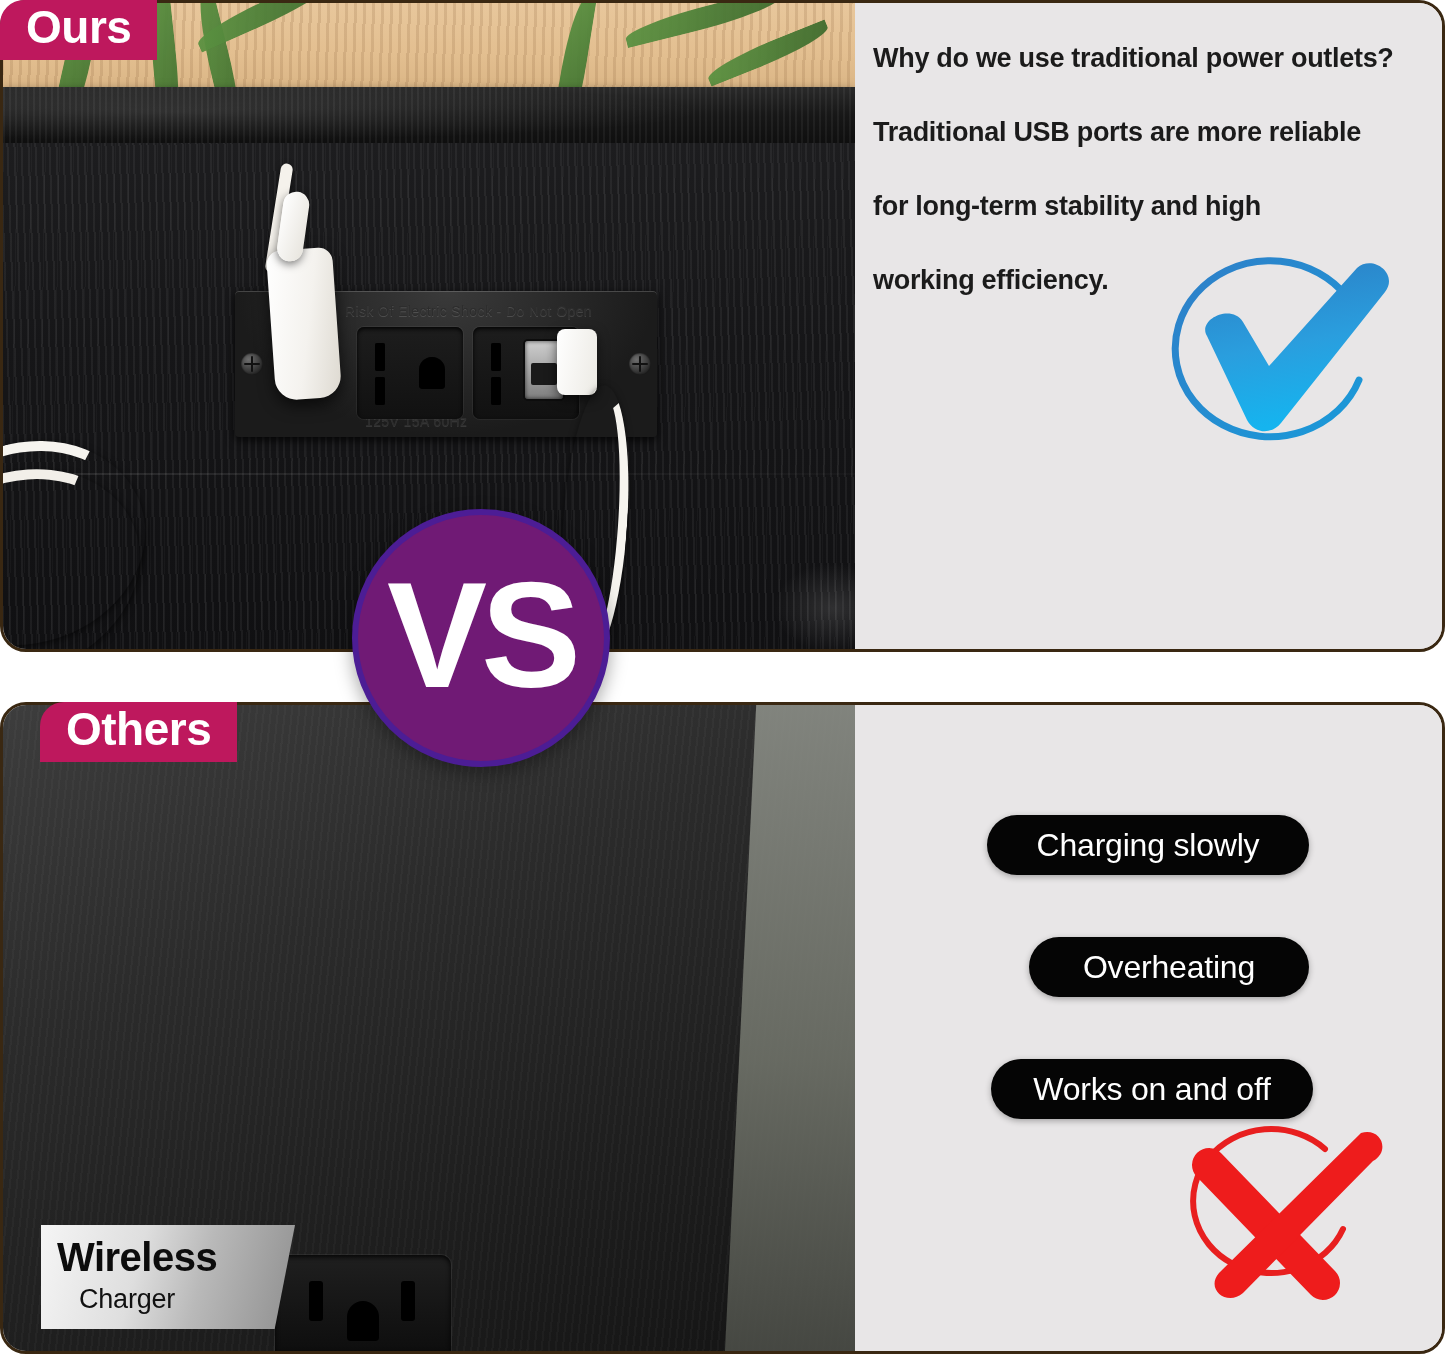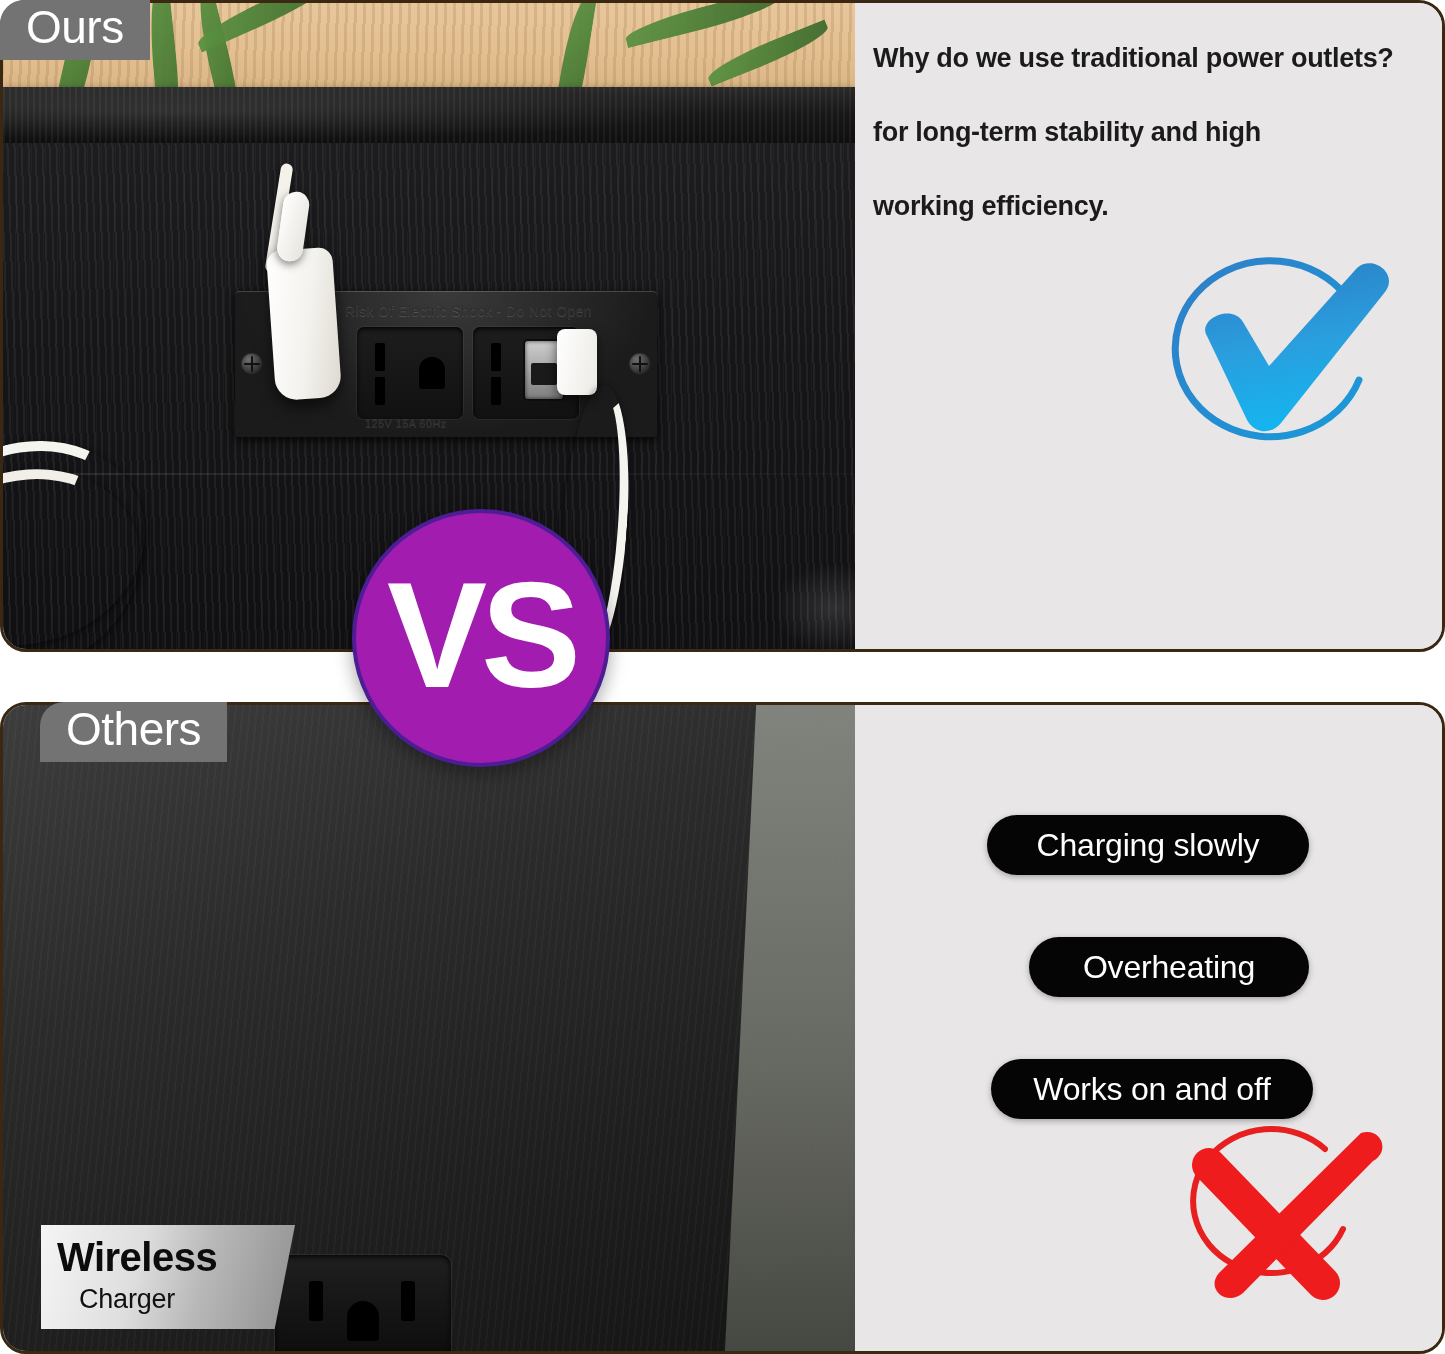--- a/index.html
+++ b/index.html
@@ -72,21 +72,21 @@
     box-shadow: inset 0 1px 0 rgba(255,255,255,.18), 0 3px 10px rgba(0,0,0,.8);
   }
   .plate-warn {
     position:absolute; left:110px; top:12px; width:300px;
     font-size:14px; letter-spacing:.4px; color:#2d2d2d;
     text-shadow: 0 1px 0 rgba(255,255,255,.14);
     white-space:nowrap; font-family:"Liberation Sans", sans-serif;
   }
   .plate-volt {
     position:absolute; left:130px; bottom:8px;
-    font-size:11px; letter-spacing:.4px; color:#2d2d2d;
+    font-size:14px; letter-spacing:.4px; color:#2d2d2d;
     text-shadow: 0 1px 0 rgba(255,255,255,.12);
   }
   .plate-screw {
     position:absolute; width:22px; height:22px; border-radius:50%;
     background: radial-gradient(circle at 35% 30%, #6e6e6e, #2b2b2b 70%);
     box-shadow: inset 0 0 2px #000;
   }
   .plate-screw:before, .plate-screw:after{
     content:""; position:absolute; left:3px; top:10px; width:16px; height:2px;
     background:#111; border-radius:1px;
@@ -213,35 +213,35 @@
     text-align: right;
   }
   #pill-0 { left:132px; top:110px; width:322px; }
   #pill-1 { left:174px; top:232px; width:280px; }
   #pill-2 { left:136px; top:354px; width:322px; }
   .cross-wrap { position:absolute; left:292px; top:420px; width:250px; height:200px; }
 
   
   .corner-label {
     position:absolute; z-index:30;
-    background:#737373; color:#ffffff;
-    font-size:46px; font-weight:normal;
+    background:#be185d; color:#ffffff;
+    font-size:46px; font-weight:bold;
     padding: 3px 26px 9px 26px;
     line-height:1.05;
     letter-spacing:-.5px;
   }
   #label-ours   { left:0px; top:0px; border-radius:24px 0 0 0; }
   #label-others { left:0px; top:702px; border-radius:24px 0 0 0;margin-left:40px; }
 
   
   #vs-badge {
     position:absolute; left:352px; top:509px; width:258px; height:258px;
     border-radius:50%; z-index:40;
-    background:#a21caf;
-    border:4px solid #4c1d95;
+    background:#701a75;
+    border:6px solid #4c1d95;
     display:flex; align-items:center; justify-content:center;
     box-shadow: 0 6px 18px rgba(0,0,0,.35);
   }
   #vs-badge span {
     color:#fff; font-size:150px; font-weight:bold;
     letter-spacing:-6px; line-height:1; margin-top:-6px;
   }
 </style>
 </head>
 <body>
@@ -288,20 +288,21 @@
       <div class="plug-white"></div>
       <div class="usb-plug-white"></div>
       <div class="cable" id="cable-1"></div>
       <div class="cable" id="cable-2"></div>
       <div class="cable" id="cable-3"></div>
     </div>
 
     <div class="panel-text">
       <div class="ours-lines">
         <div class="ours-line">Why do we use traditional power outlets?</div>
+        <div class="ours-line">Traditional USB ports are more reliable</div>
         <div class="ours-line">for long-term stability and high</div>
         <div class="ours-line">working efficiency.</div>
       </div>
 
       <div class="check-wrap">
         <svg viewBox="0 0 260 230" width="260" height="230" aria-hidden="true">
           <defs>
             <linearGradient id="gradCheck" x1="0" y1="0" x2="0.2" y2="1">
               <stop offset="0%" stop-color="#2b7ec4"></stop>
               <stop offset="55%" stop-color="#2a9ede"></stop>

